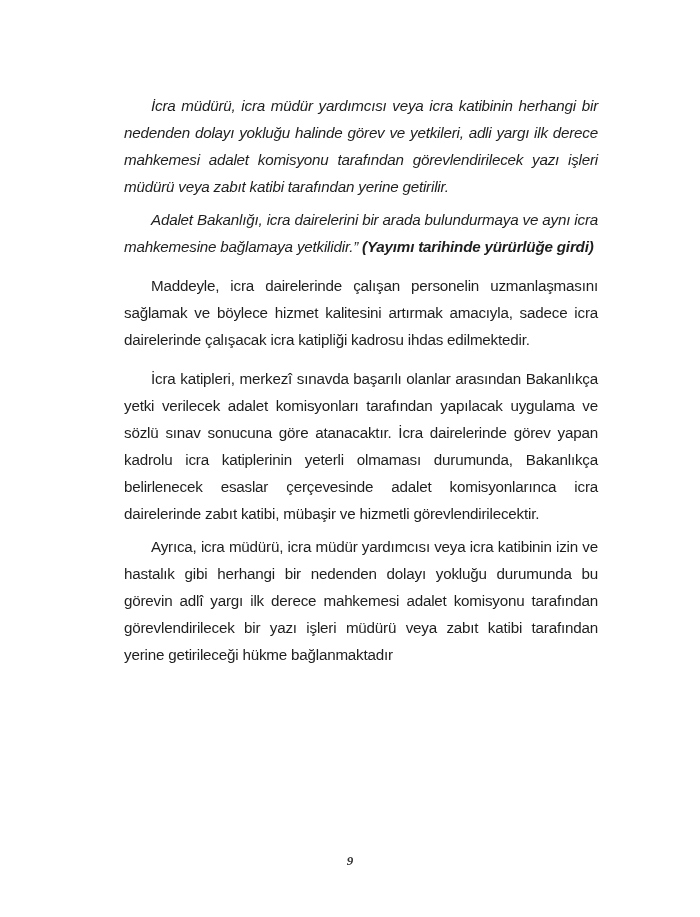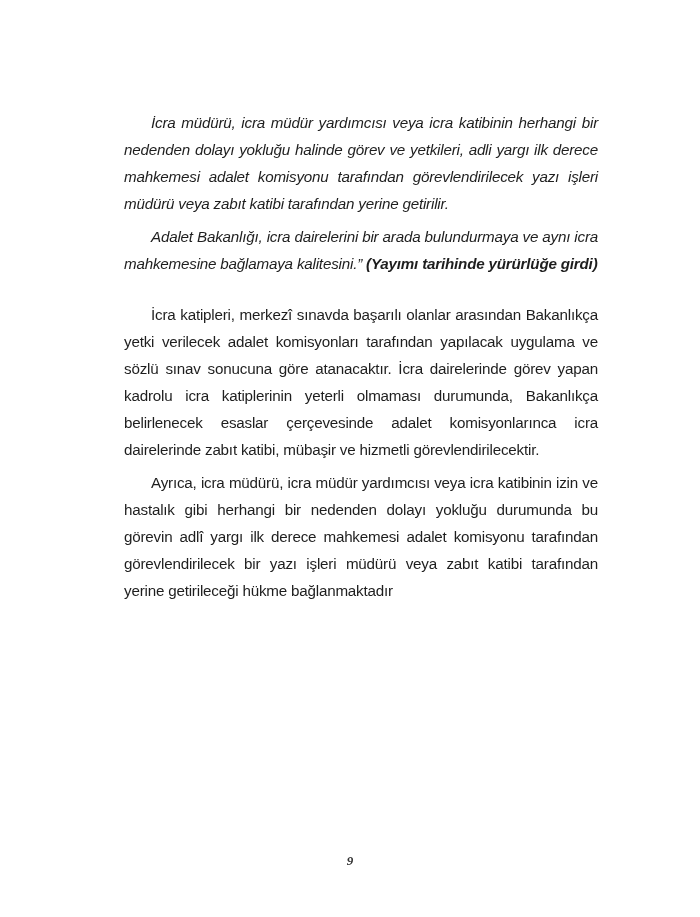--- a/index.html
+++ b/index.html
@@ -1,20 +1,20 @@
 <!DOCTYPE html>
 <html><head>
 <meta charset="utf-8">
 <style>
   html, body { margin: 0; padding: 0; background: #ffffff; }
   body { width: 700px; height: 917px; position: relative; overflow: hidden; }
   .page {
     position: absolute;
     left: 124px;
-    top: 109px;
+    top: 92px;
     width: 474px;
     font-family: "Liberation Sans", sans-serif;
     font-size: 15.2px;
     color: #1e1e1e;
   }
   p {
     margin: 0;
     line-height: 27px;
     text-align: justify;
     text-indent: 27px;
@@ -35,23 +35,24 @@
     font-size: 13px;
     color: #333;
   }
 </style>
 </head>
 <body>
 
 <div class="page">
   <p class="italic">İcra müdürü, icra müdür yardımcısı veya icra katibinin herhangi bir nedenden dolayı yokluğu halinde görev ve yetkileri, adli yargı ilk derece mahkemesi adalet komisyonu tarafından görevlendirilecek yazı işleri müdürü veya zabıt katibi tarafından yerine getirilir.</p>
   <div class="gap"></div>
-  <p class="italic"><span>Adalet Bakanlığı, icra dairelerini bir arada bulundurmaya ve aynı icra mahkemesine bağlamaya kalitesini.”</span> <span class="b">(Yayımı tarihinde yürürlüğe girdi)</span></p>
+  <p class="italic"><span>Adalet Bakanlığı, icra dairelerini bir arada bulundurmaya ve aynı icra mahkemesine bağlamaya yetkilidir.”</span> <span class="b">(Yayımı tarihinde yürürlüğe girdi)</span></p>
   <div class="gap"></div>
   <div class="gap"></div>
+  <p>Maddeyle, icra dairelerinde çalışan personelin uzmanlaşmasını sağlamak ve böylece hizmet kalitesini artırmak amacıyla, sadece icra dairelerinde çalışacak icra katipliği kadrosu ihdas edilmektedir.</p>
   <div class="gap"></div>
   <div class="gap"></div>
   <p>İcra katipleri, merkezî sınavda başarılı olanlar arasından Bakanlıkça yetki verilecek adalet komisyonları tarafından yapılacak uygulama ve sözlü sınav sonucuna göre atanacaktır. İcra dairelerinde görev yapan kadrolu icra katiplerinin yeterli olmaması durumunda, Bakanlıkça belirlenecek esaslar çerçevesinde adalet komisyonlarınca icra dairelerinde zabıt katibi, mübaşir ve hizmetli görevlendirilecektir.</p>
   <div class="gap"></div>
   <p>Ayrıca, icra müdürü, icra müdür yardımcısı veya icra katibinin izin ve hastalık gibi herhangi bir nedenden dolayı yokluğu durumunda bu görevin adlî yargı ilk derece mahkemesi adalet komisyonu tarafından görevlendirilecek bir yazı işleri müdürü veya zabıt katibi tarafından yerine getirileceği hükme bağlanmaktadır</p>
 </div>
 
 <div class="page-number">9</div>
 
 </body></html>

